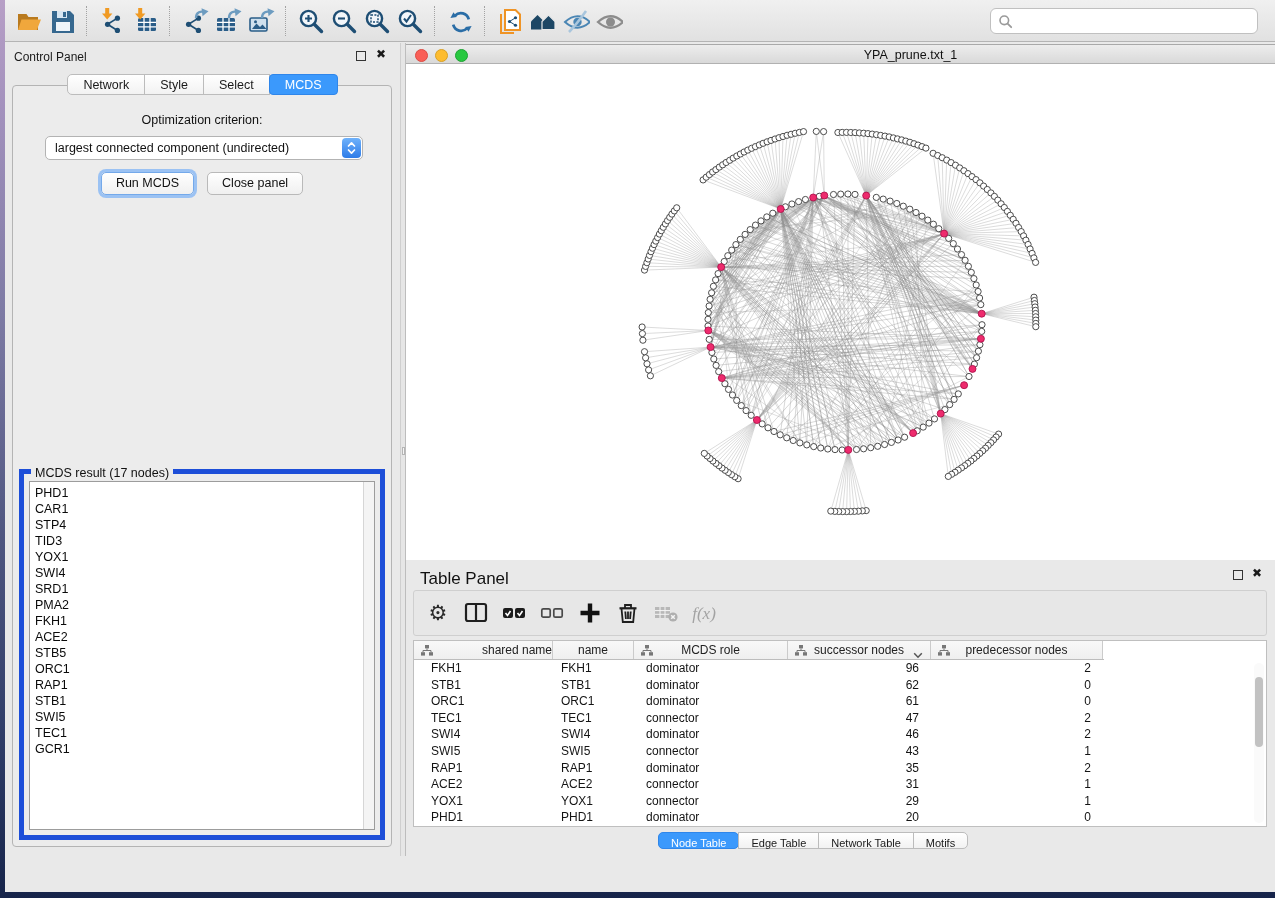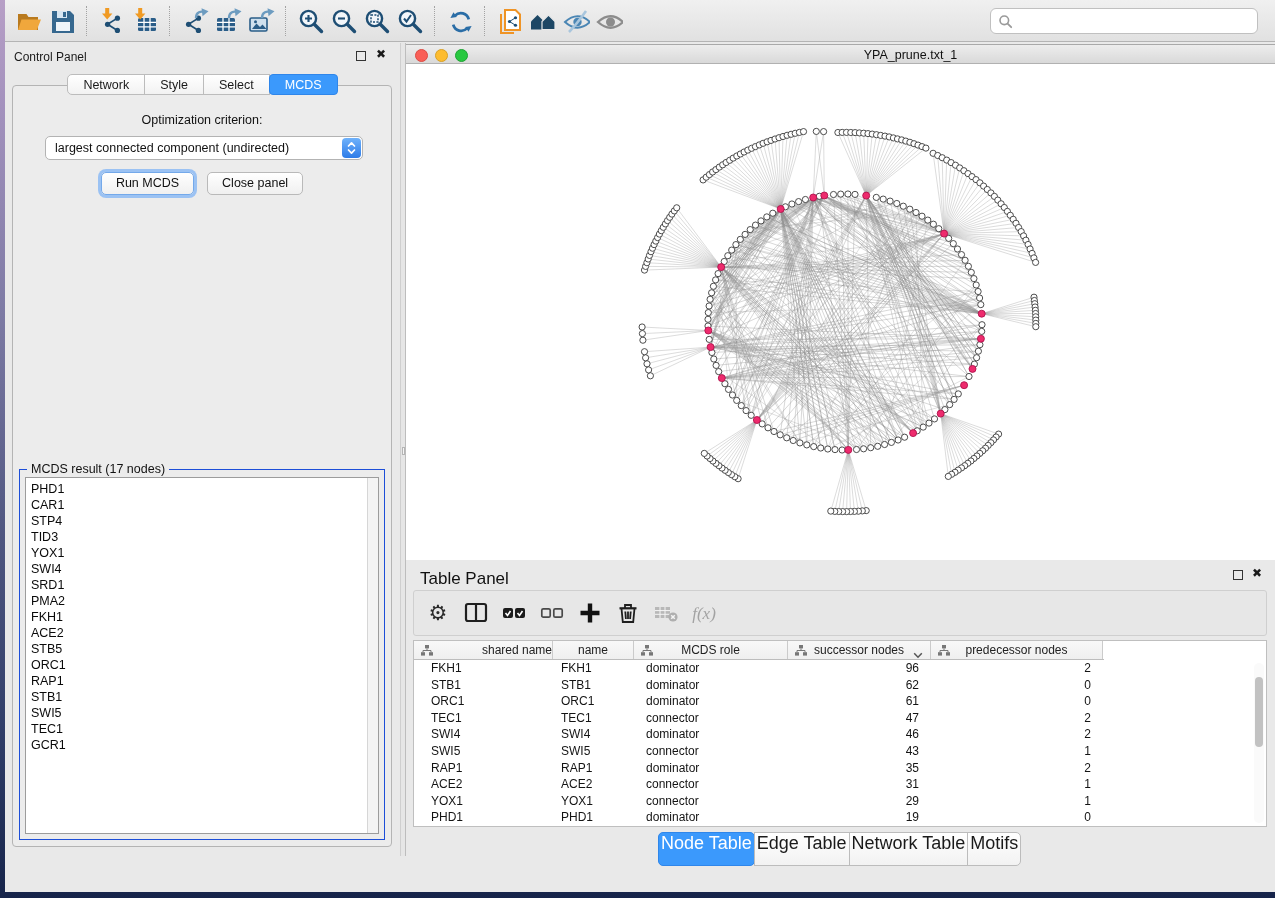--- a/index.html
+++ b/index.html
@@ -41,21 +41,21 @@
   .dropdown { height:24px; background:#fff; border:1px solid #b3b3b3; border-radius:5px;
     display:flex; align-items:center; padding-left:9px; font-size:12.5px; }
   .dd-text { flex:1; white-space:nowrap; overflow:hidden; }
   .dd-step { width:19px; height:20px; margin:1px; border-radius:4px;
     background:linear-gradient(#6fb2fb,#2e7ce8); display:flex; align-items:center; justify-content:center; }
   .btn-row { margin-top:12px; display:flex; justify-content:center; gap:13px; }
   .mac-btn { height:23px; padding:0 14px; background:linear-gradient(#ffffff,#f0f0f0);
     border:1px solid #b9b9b9; border-radius:5px; font-size:12.5px; line-height:21px; color:#111; }
   .mac-btn.focused { box-shadow:0 0 0 3px rgba(90,160,250,.55); border-color:#74a9ea; }
   .groupbox { position:absolute; left:6px; right:6px; top:383px; bottom:6px;
-    border:1px solid #1d4ed8; }
+    border:5px solid #1d4ed8; }
   .gb-legend { position:absolute; top:-8px; left:7px; background:#ececec; padding:0 4px; font-size:12.5px; }
   .gb-list { position:absolute; left:5px; right:5px; top:7px; bottom:5px; background:#fff;
     border:1px solid #9c9c9c; overflow:hidden; }
   .gb-scroll { position:absolute; right:0; top:0; bottom:0; width:11px; background:#f4f4f4; border-left:1px solid #d6d6d6; }
   .mcds-item { line-height:16px; padding-left:5px; font-size:12.5px; color:#0a0a0a; }
 
   
   .v-divider { position:absolute; left:395px; top:43px; width:6px; height:813px; background:#e6e6e6;
     border-left:1px solid #cfcfcf; border-right:1px solid #bdbdbd; }
   .v-grip { position:absolute; left:1px; top:404px; width:3px; height:8px; background:#f5f5f5; border:1px solid #b5b5b5; }
@@ -79,22 +79,22 @@
   .thead { display:flex; height:19px; border-bottom:1px solid #bdbdbd; width:690px; }
   .th { position:relative; display:flex; align-items:center; justify-content:center;
     background:linear-gradient(#f8f8f8,#efefef); border-right:1px solid #cbcbcb; font-size:12px; color:#222; }
   .th .ns-ic { position:absolute; left:7px; top:4px; }
   .th .sort-ic { position:absolute; right:7px; top:7px; }
   .tr { display:flex; height:16.6px; line-height:16.6px; font-size:12px; color:#141414; }
   .td { overflow:hidden; white-space:nowrap; }
   .tbl-scroll { position:absolute; right:2px; top:22px; bottom:3px; width:10px; background:#fafafa; border-radius:5px; }
   .tbl-thumb { position:absolute; left:1px; top:14px; width:8px; height:70px; background:#c2c2c2; border-radius:4px; }
   .bt-tabs { position:absolute; left:653px; top:832px; height:23px; display:flex; }
-  .bt-tab { height:34px; line-height:21px; padding:0 2px; background:linear-gradient(#ffffff,#f2f2f2);
-    border:1px solid #bcbcbc; margin-left:-1px; font-size:18px; color:#1a1a1a; }
+  .bt-tab { height:17px; line-height:21px; padding:0 12px; background:linear-gradient(#ffffff,#f2f2f2);
+    border:1px solid #bcbcbc; margin-left:-1px; font-size:11px; color:#1a1a1a; }
   .bt-tab:first-child { border-radius:5px 0 0 5px; margin-left:0; }
   .bt-tab:last-child { border-radius:0 5px 5px 0; }
   .bt-tab.active { background:#3b99fc; border-color:#2f86ea; color:#fff; border-radius:5px; }
 
   
   .statusbar { position:absolute; left:0; top:856px; width:1270px; height:36px; background:#e9e9e9; border-top:1px solid #c3c3c3; }
   .sb-listbtn { position:absolute; left:7px; top:8px; width:29px; height:23px; background:linear-gradient(#fdfdfd,#efefef);
     border:1px solid #b7b7b7; border-radius:3px; display:flex; align-items:center; justify-content:center; }
   .memory-btn { position:absolute; right:9px; top:8px; height:24px; padding:0 10px;
     background:linear-gradient(#fdfdfd,#eeeeee); border:1px solid #b7b7b7; border-radius:3px;
@@ -1351,21 +1351,21 @@
           <div class="td" style="width: 139px; text-align: left; padding-left: 17px;">YOX1</div>
           <div class="td" style="width: 81px; text-align: left; padding-left: 8px;">YOX1</div>
           <div class="td" style="width: 154px; text-align: left; padding-left: 12px;">connector</div>
           <div class="td" style="width: 143px; text-align: right; padding-right: 12px;">29</div>
           <div class="td" style="width: 172px; text-align: right; padding-right: 12px;">1</div>
         </div>
         <div class="tr">
           <div class="td" style="width: 139px; text-align: left; padding-left: 17px;">PHD1</div>
           <div class="td" style="width: 81px; text-align: left; padding-left: 8px;">PHD1</div>
           <div class="td" style="width: 154px; text-align: left; padding-left: 12px;">dominator</div>
-          <div class="td" style="width: 143px; text-align: right; padding-right: 12px;">19</div>
+          <div class="td" style="width: 143px; text-align: right; padding-right: 12px;">20</div>
           <div class="td" style="width: 172px; text-align: right; padding-right: 12px;">0</div>
         </div>
       </div>
     <div class="tbl-scroll">
         <div class="tbl-thumb"></div>
       </div>
   </div>
   <div class="bt-tabs">
       <div class="bt-tab active">Node Table</div>
       <div class="bt-tab">Edge Table</div>

